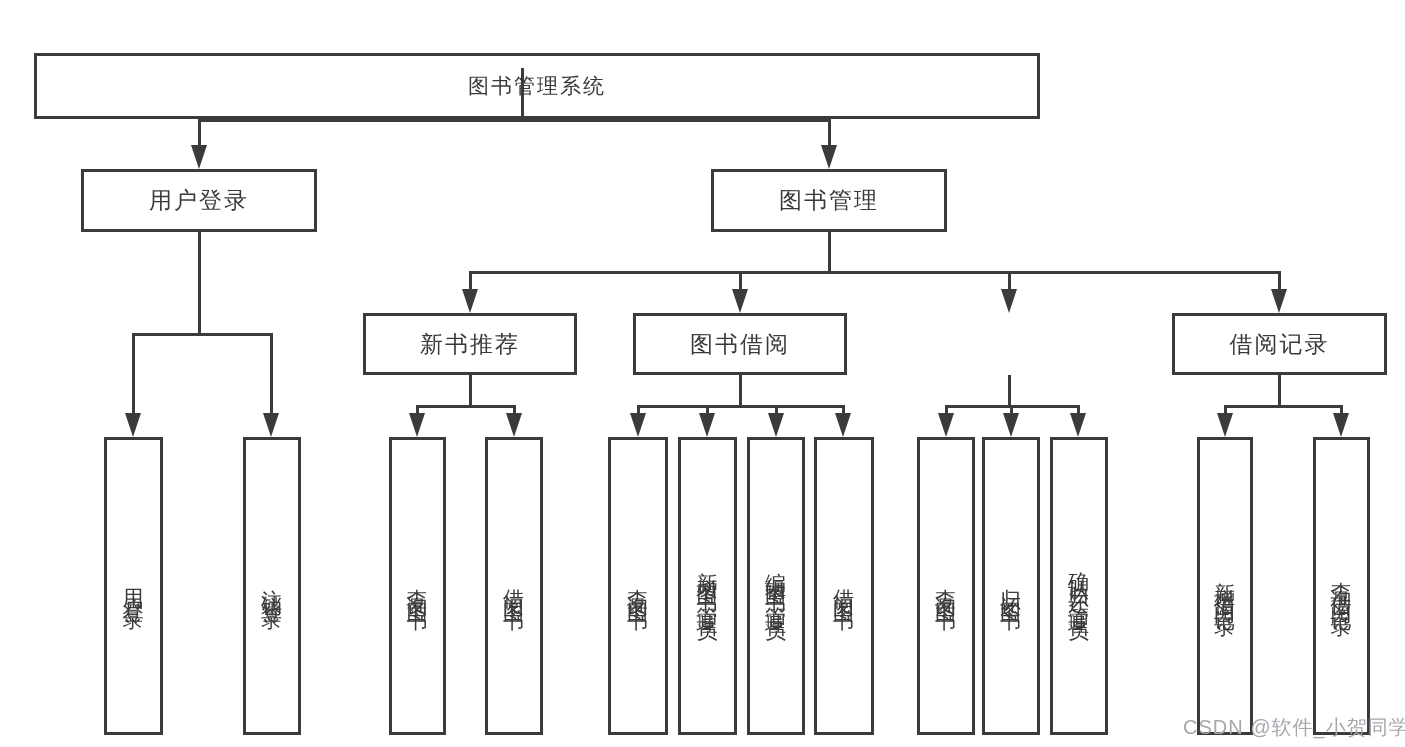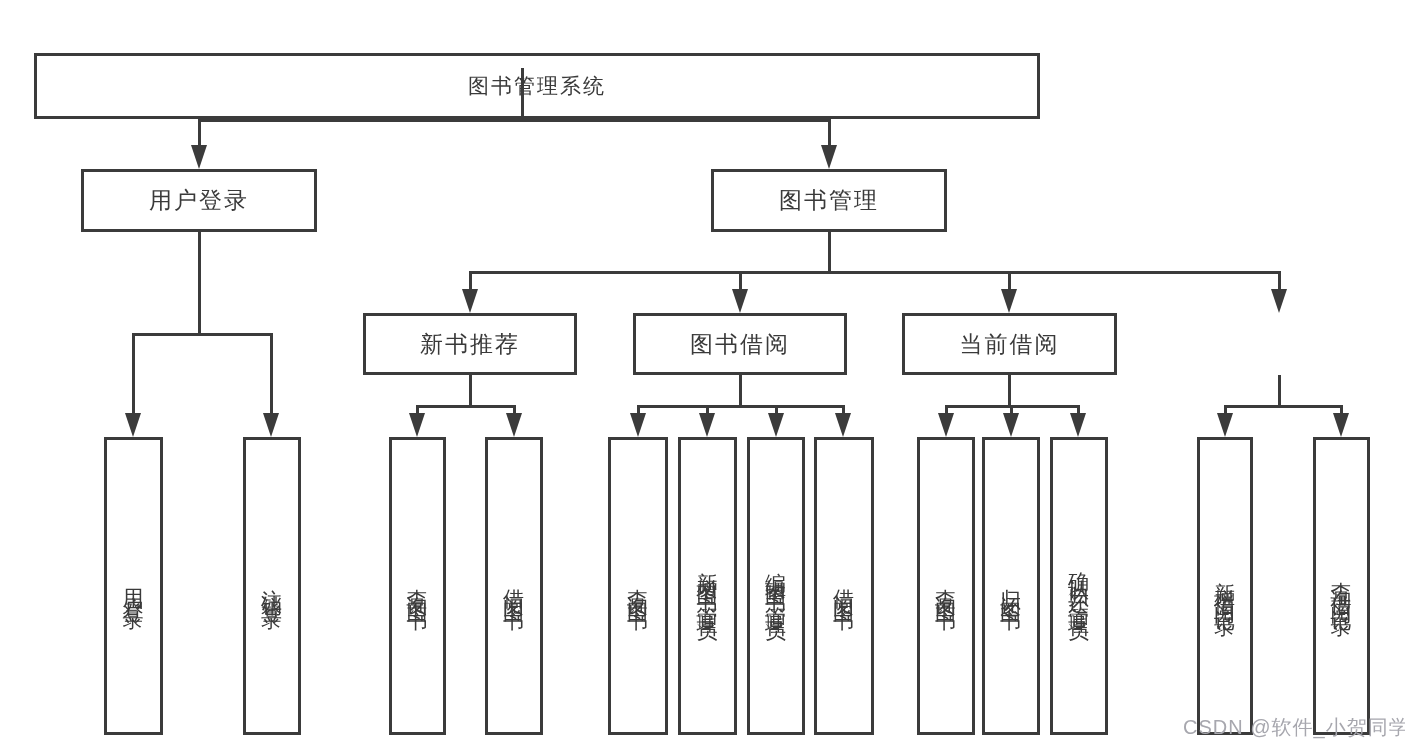--- a/index.html
+++ b/index.html
@@ -134,22 +134,22 @@
   <div class="arrow" style="left:1001px;top:289px;"></div>
   <div class="vline" style="left:1278px;top:271px;height:22px;"></div>
   <div class="arrow" style="left:1271px;top:289px;"></div>
 
   <div class="node n-book-borrow">
     <span class="hlabel">图书借阅</span>
   </div>
   <div class="node n-new-book">
     <span class="hlabel">新书推荐</span>
   </div>
-  <div class="node n-cur-borrow">
-    <span class="hlabel">当前借阅</span>
+  <div class="node n-borrow-rec">
+    <span class="hlabel">借阅记录</span>
   </div>
 
   <div class="vline" style="left:469px;top:375px;height:33px;"></div>
   <div class="hline" style="left:416px;top:405px;width:100px;"></div>
   <div class="vline" style="left:416px;top:405px;height:12px;"></div>
   <div class="arrow" style="left:409px;top:413px;"></div>
   <div class="vline" style="left:513px;top:405px;height:12px;"></div>
   <div class="arrow" style="left:506px;top:413px;"></div>
 
   <div class="vline" style="left:739px;top:375px;height:33px;"></div>

